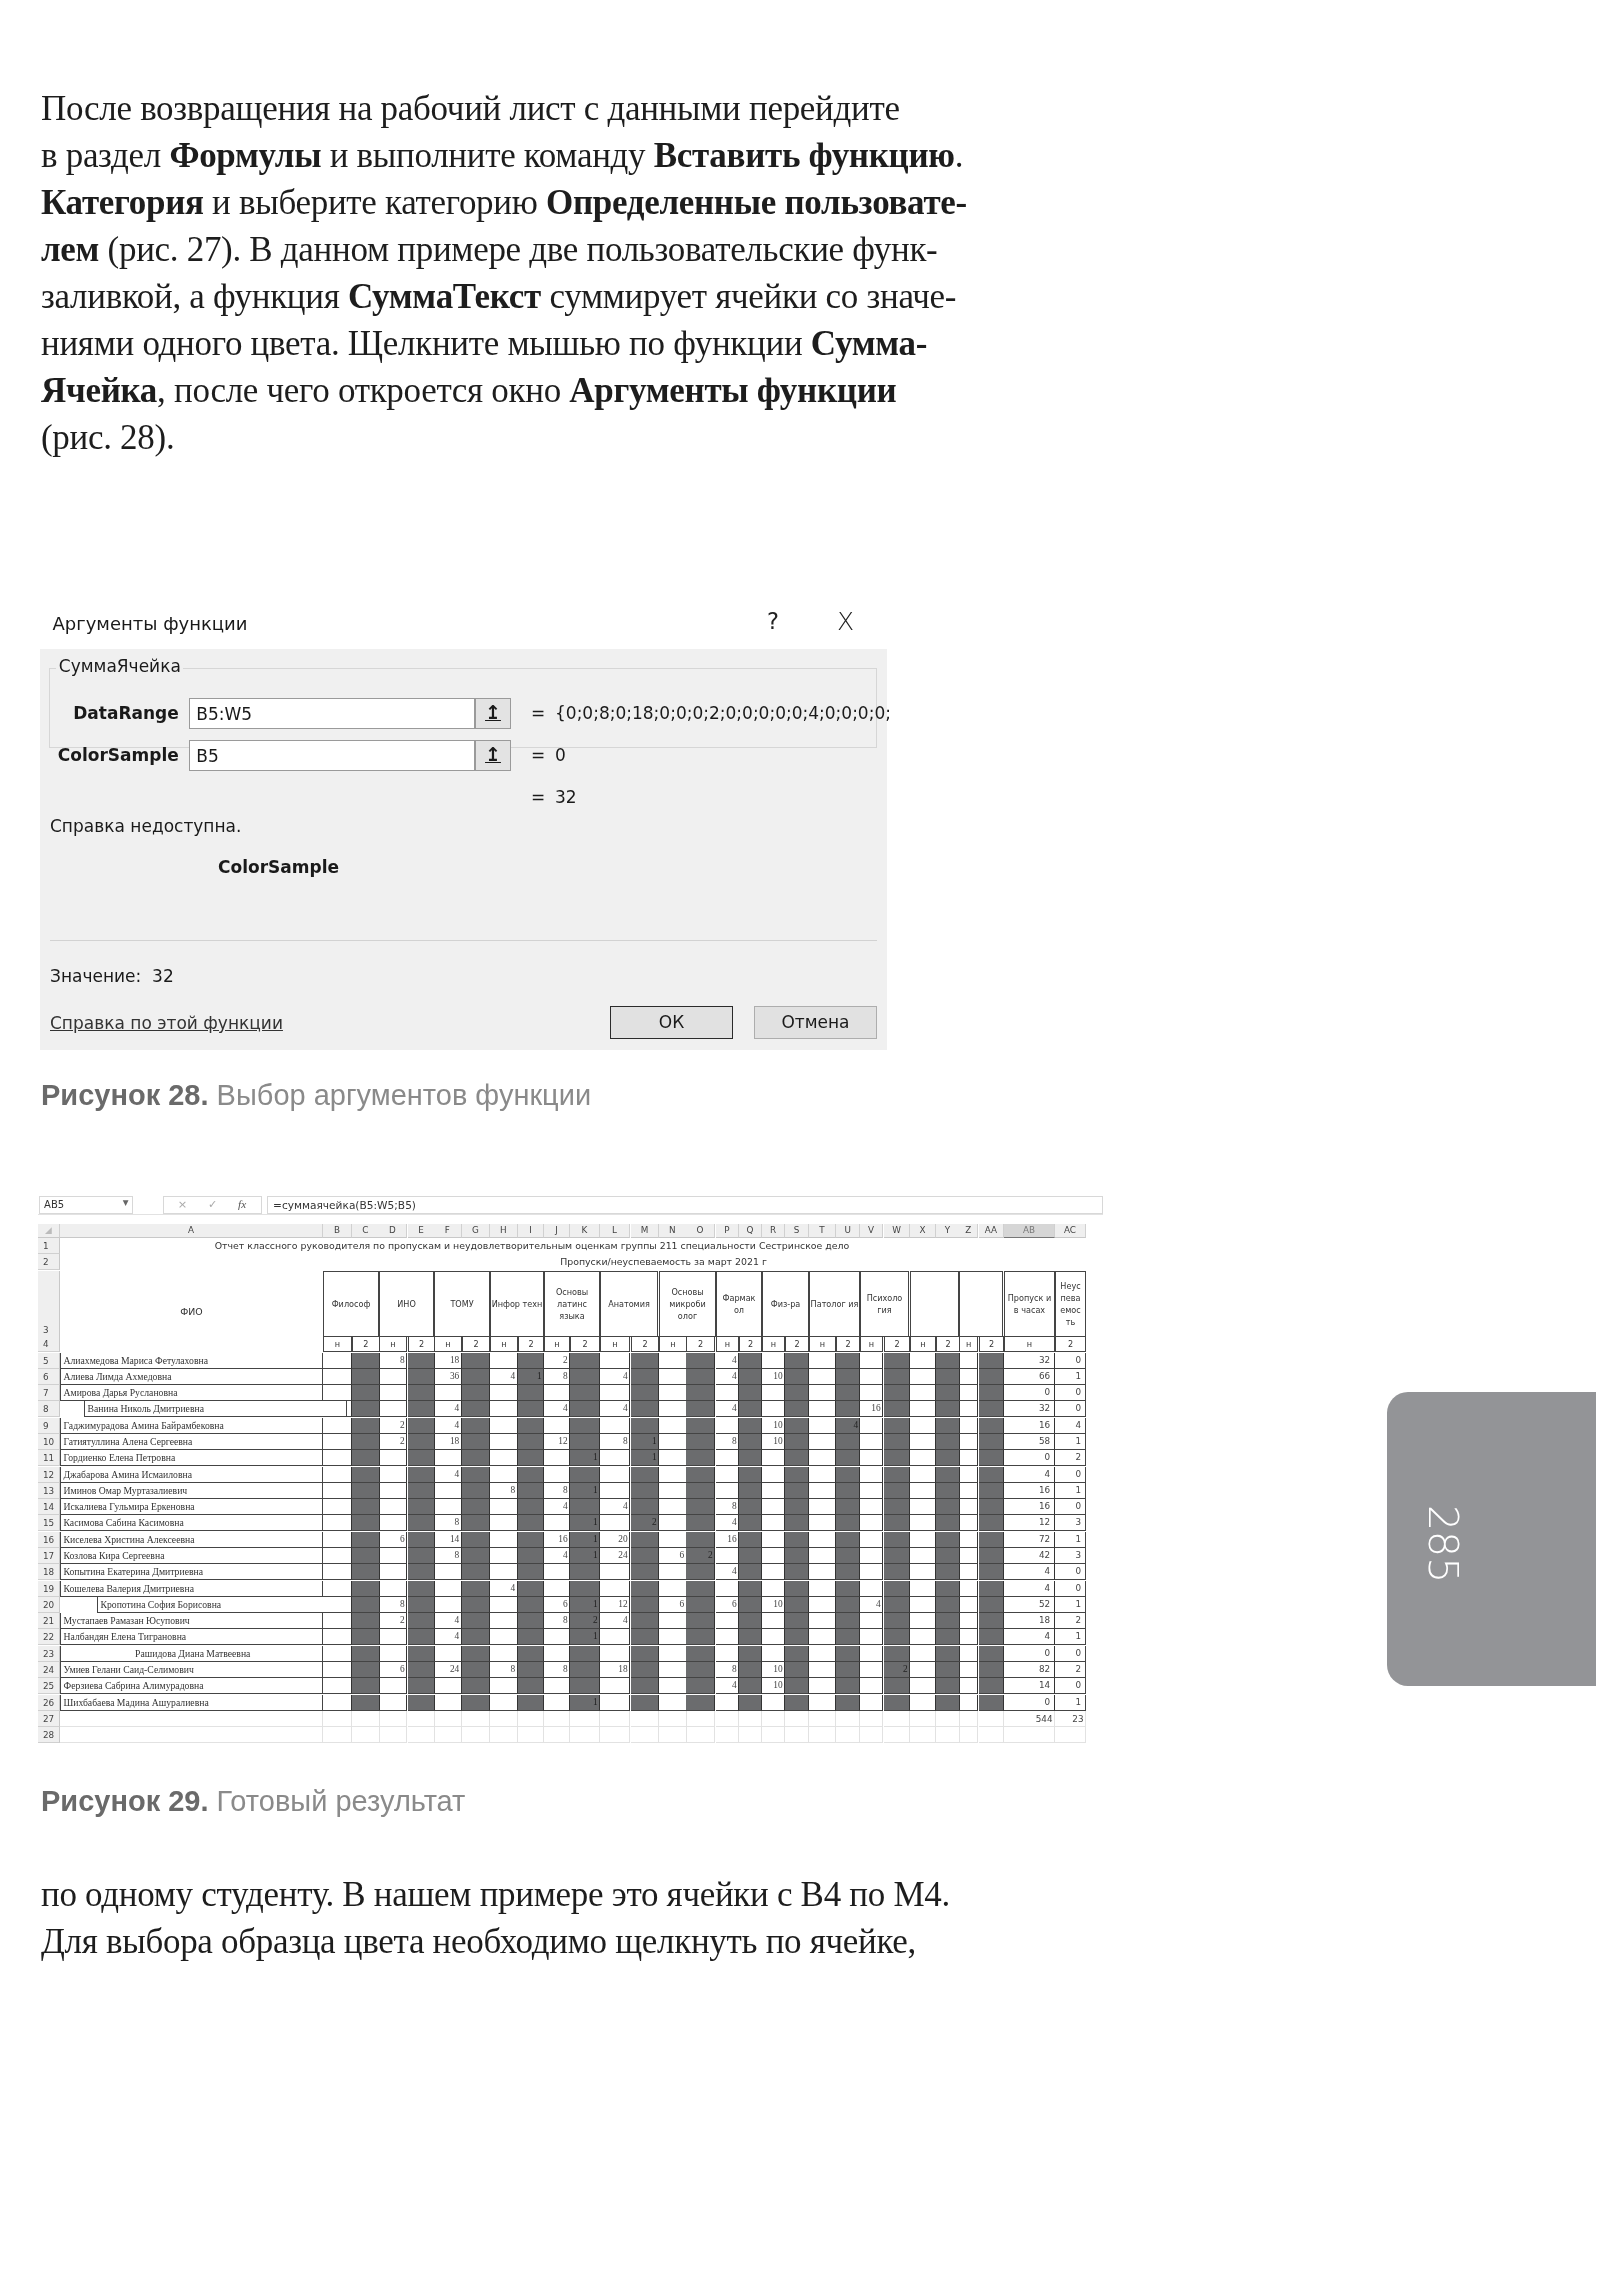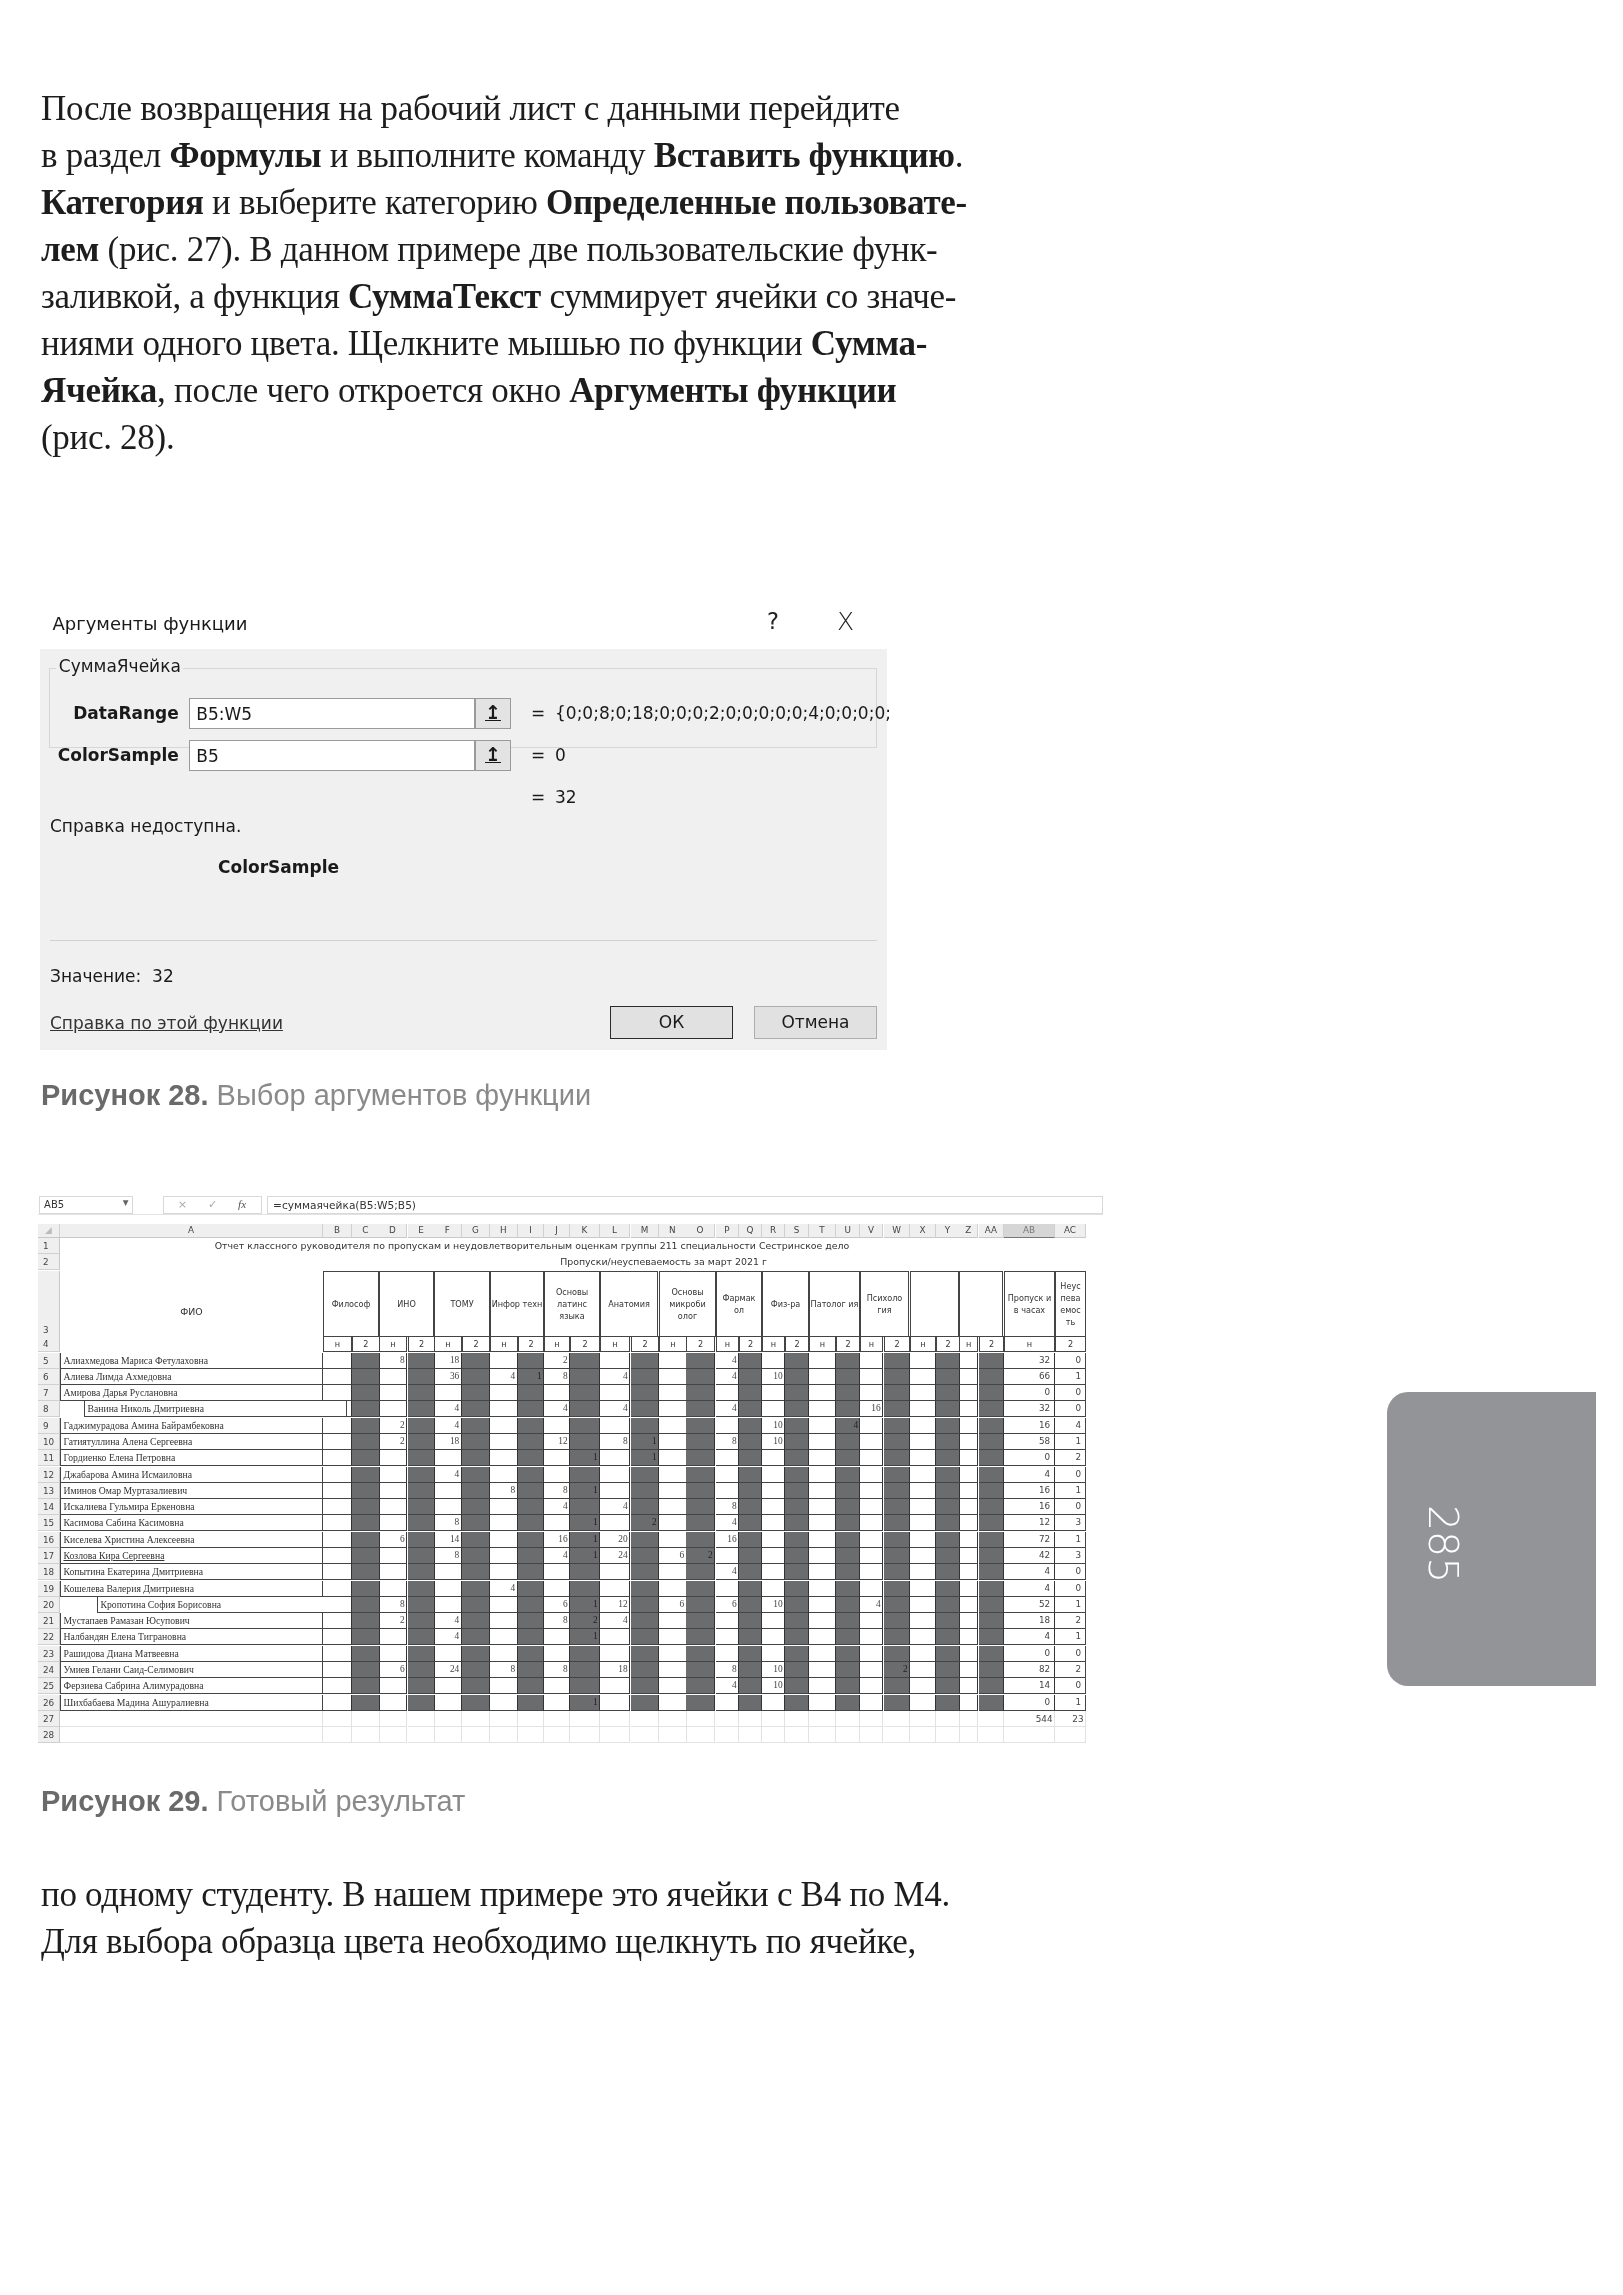--- a/index.html
+++ b/index.html
@@ -629,21 +629,21 @@
       <div class="dcell" style="left: 771px; top: 336px; width: 27px; height: 16.3px;"></div>
       <div class="dcell dark" style="left: 798px; top: 336px; width: 24.4px; height: 16.3px;"></div>
       <div class="dcell" style="left: 822px; top: 336px; width: 23px; height: 16.3px;"></div>
       <div class="dcell dark" style="left: 846px; top: 336px; width: 26px; height: 16.3px;"></div>
       <div class="dcell" style="left: 872px; top: 336px; width: 26px; height: 16.3px;"></div>
       <div class="dcell dark" style="left: 898px; top: 336px; width: 24px; height: 16.3px;"></div>
       <div class="dcell" style="left: 921px; top: 336px; width: 19.4px; height: 16.3px;"></div>
       <div class="dcell dark" style="left: 941px; top: 336px; width: 25px; height: 16.3px;"></div>
       <div class="dcell" style="left: 966px; top: 336px; width: 51px; height: 16.3px; font-family: &quot;DejaVu Sans&quot;, sans-serif; font-size: 8.8px; padding-right: 3.8px;">72</div>
       <div class="dcell" style="left: 1017px; top: 336px; width: 31px; height: 16.3px; font-family: &quot;DejaVu Sans&quot;, sans-serif; font-size: 8.8px; padding-right: 3.8px; border-right: 1.3px solid rgb(68, 68, 68);">1</div>
-      <div class="namecell" style="left: 22px; top: 352px; width: 263px; height: 16.3px; text-decoration: underline;">Козлова Кира Сергеевна</div>
+      <div class="namecell" style="left: 22px; top: 352px; width: 263px; height: 16.3px;">Козлова Кира Сергеевна</div>
       <div class="dcell" style="left: 285px; top: 352px; width: 29px; height: 16.3px;"></div>
       <div class="dcell dark" style="left: 314px; top: 352px; width: 27.6px; height: 16.3px;"></div>
       <div class="dcell" style="left: 341px; top: 352px; width: 28px; height: 16.3px;"></div>
       <div class="dcell dark" style="left: 370px; top: 352px; width: 27px; height: 16.3px;"></div>
       <div class="dcell" style="left: 396px; top: 352px; width: 27.6px; height: 16.3px;">8</div>
       <div class="dcell dark" style="left: 424px; top: 352px; width: 28px; height: 16.3px;"></div>
       <div class="dcell" style="left: 452px; top: 352px; width: 27.6px; height: 16.3px;"></div>
       <div class="dcell dark" style="left: 480px; top: 352px; width: 26px; height: 16.3px;"></div>
       <div class="dcell" style="left: 506px; top: 352px; width: 26px; height: 16.3px;">4</div>
       <div class="dcell dark" style="left: 532px; top: 352px; width: 30px; height: 16.3px;">1</div>
@@ -803,21 +803,21 @@
       <div class="dcell" style="left: 771px; top: 433px; width: 27px; height: 16.3px;"></div>
       <div class="dcell dark" style="left: 798px; top: 433px; width: 24.4px; height: 16.3px;"></div>
       <div class="dcell" style="left: 822px; top: 433px; width: 23px; height: 16.3px;"></div>
       <div class="dcell dark" style="left: 846px; top: 433px; width: 26px; height: 16.3px;"></div>
       <div class="dcell" style="left: 872px; top: 433px; width: 26px; height: 16.3px;"></div>
       <div class="dcell dark" style="left: 898px; top: 433px; width: 24px; height: 16.3px;"></div>
       <div class="dcell" style="left: 921px; top: 433px; width: 19.4px; height: 16.3px;"></div>
       <div class="dcell dark" style="left: 941px; top: 433px; width: 25px; height: 16.3px;"></div>
       <div class="dcell" style="left: 966px; top: 433px; width: 51px; height: 16.3px; font-family: &quot;DejaVu Sans&quot;, sans-serif; font-size: 8.8px; padding-right: 3.8px;">4</div>
       <div class="dcell" style="left: 1017px; top: 433px; width: 31px; height: 16.3px; font-family: &quot;DejaVu Sans&quot;, sans-serif; font-size: 8.8px; padding-right: 3.8px; border-right: 1.3px solid rgb(68, 68, 68);">1</div>
-      <div class="namecell" style="left: 22px; top: 450px; width: 263px; height: 16.3px;">Рашидова Диана Матвеевна</div>
+      <div class="namecell" style="left: 22px; top: 450px; width: 263px; height: 16.3px; text-align: center;">Рашидова Диана Матвеевна</div>
       <div class="dcell" style="left: 285px; top: 450px; width: 29px; height: 16.3px;"></div>
       <div class="dcell dark" style="left: 314px; top: 450px; width: 27.6px; height: 16.3px;"></div>
       <div class="dcell" style="left: 341px; top: 450px; width: 28px; height: 16.3px;"></div>
       <div class="dcell dark" style="left: 370px; top: 450px; width: 27px; height: 16.3px;"></div>
       <div class="dcell" style="left: 396px; top: 450px; width: 27.6px; height: 16.3px;"></div>
       <div class="dcell dark" style="left: 424px; top: 450px; width: 28px; height: 16.3px;"></div>
       <div class="dcell" style="left: 452px; top: 450px; width: 27.6px; height: 16.3px;"></div>
       <div class="dcell dark" style="left: 480px; top: 450px; width: 26px; height: 16.3px;"></div>
       <div class="dcell" style="left: 506px; top: 450px; width: 26px; height: 16.3px;"></div>
       <div class="dcell dark" style="left: 532px; top: 450px; width: 30px; height: 16.3px;"></div>

